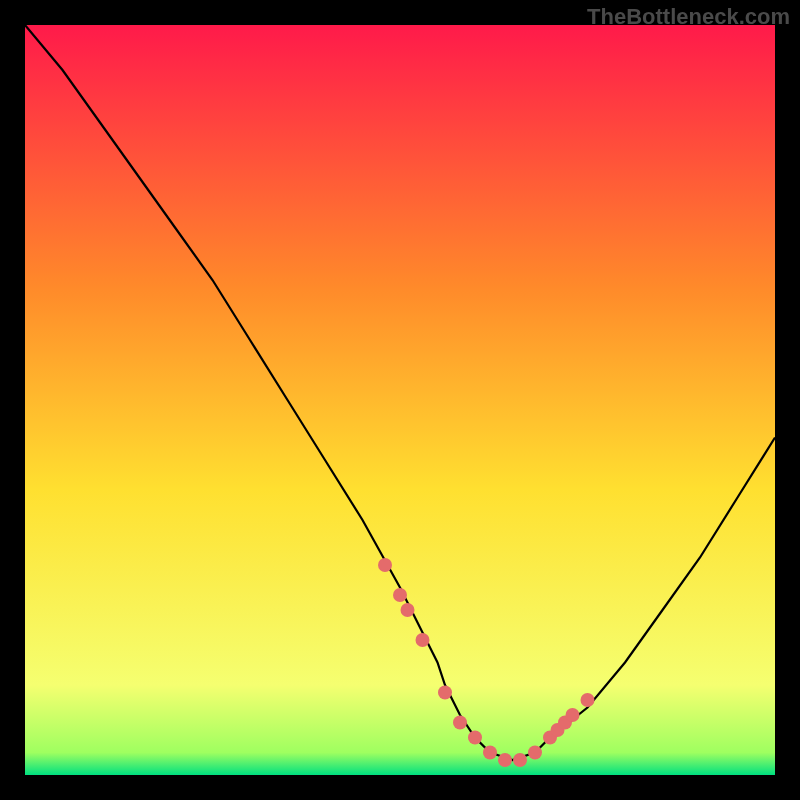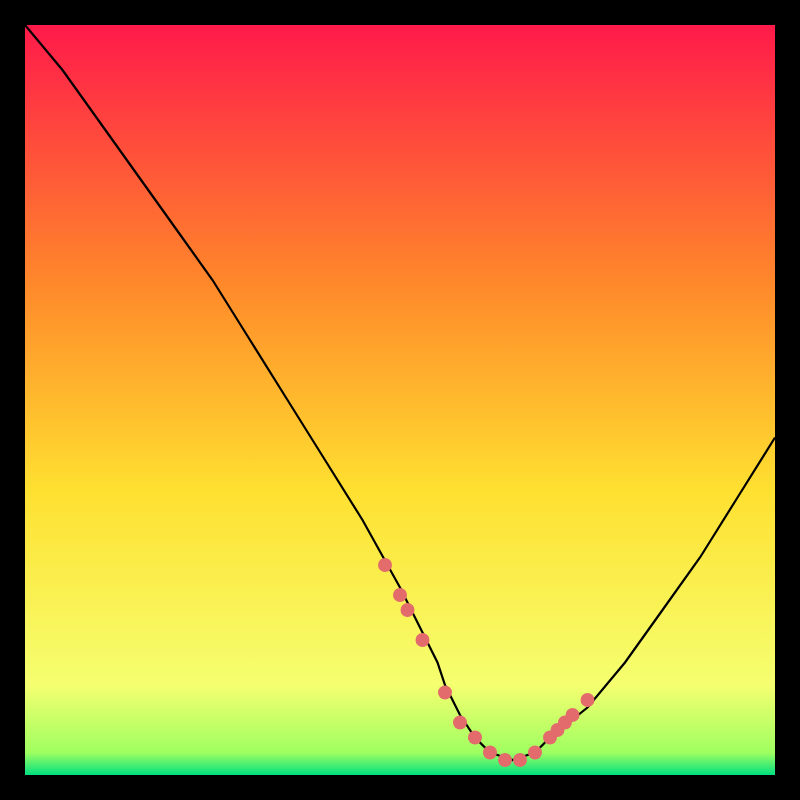--- a/index.html
+++ b/index.html
@@ -32,20 +32,21 @@
     top: 25px;
     width: 750px;
     height: 750px;
   }
   svg { display: block; }
 </style>
 </head>
 <body>
 
 <div class="container">
+  <div class="watermark">TheBottleneck.com</div>
   <div class="plot-area">
     <svg id="chart-svg" width="750" height="750" viewBox="0 0 750 750">
       <defs>
         <linearGradient id="bg-grad" x1="0" y1="0" x2="0" y2="1">
           <stop id="g0" offset="0%" stop-color="#ff1a4a"></stop>
           <stop id="g1" offset="35%" stop-color="#ff8a2a"></stop>
           <stop id="g2" offset="62%" stop-color="#ffe030"></stop>
           <stop id="g3" offset="88%" stop-color="#f5ff70"></stop>
           <stop id="g4" offset="97%" stop-color="#9fff60"></stop>
           <stop id="g5" offset="100%" stop-color="#00e080"></stop>

